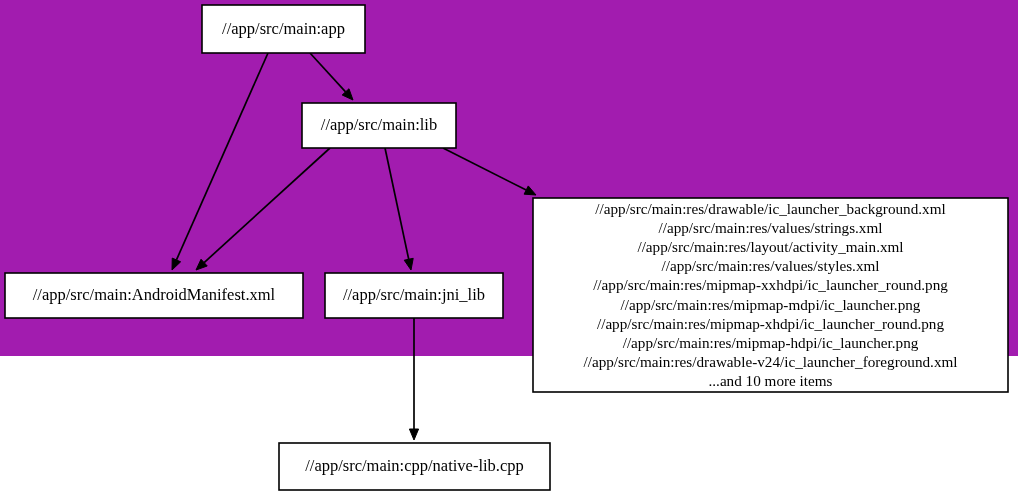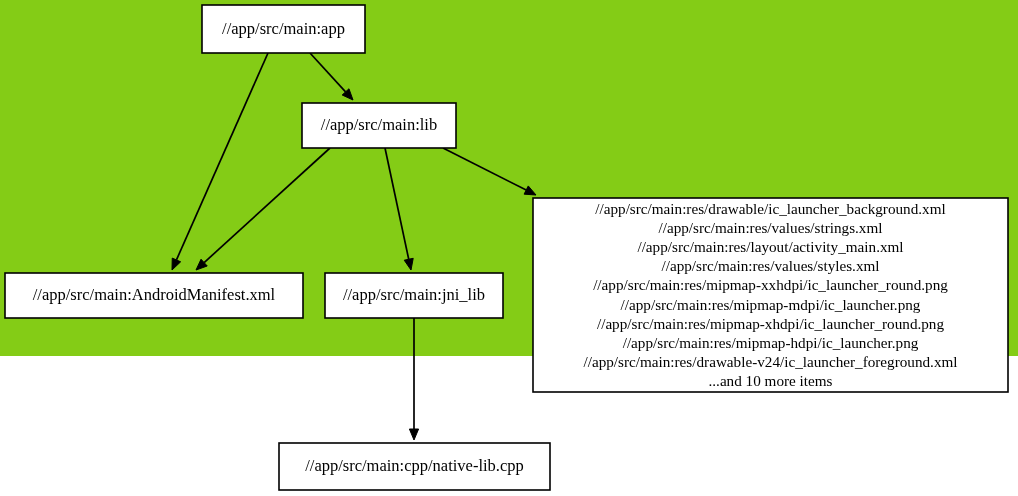--- a/index.html
+++ b/index.html
@@ -10,21 +10,21 @@
   body {
     width: 1018px;
     height: 496px;
     font-family: "Liberation Serif", "DejaVu Serif", serif;
     overflow: hidden;
   }
   #graph-root {
     position: relative;
     width: 1018px;
     height: 356px;
-    background: #84cc16;
+    background: #a21caf;
   }
   #graph-svg {
     position: absolute;
     top: 0;
     left: 0;
     width: 1018px;
     height: 496px;
     display: block;
   }
   .node-box {

